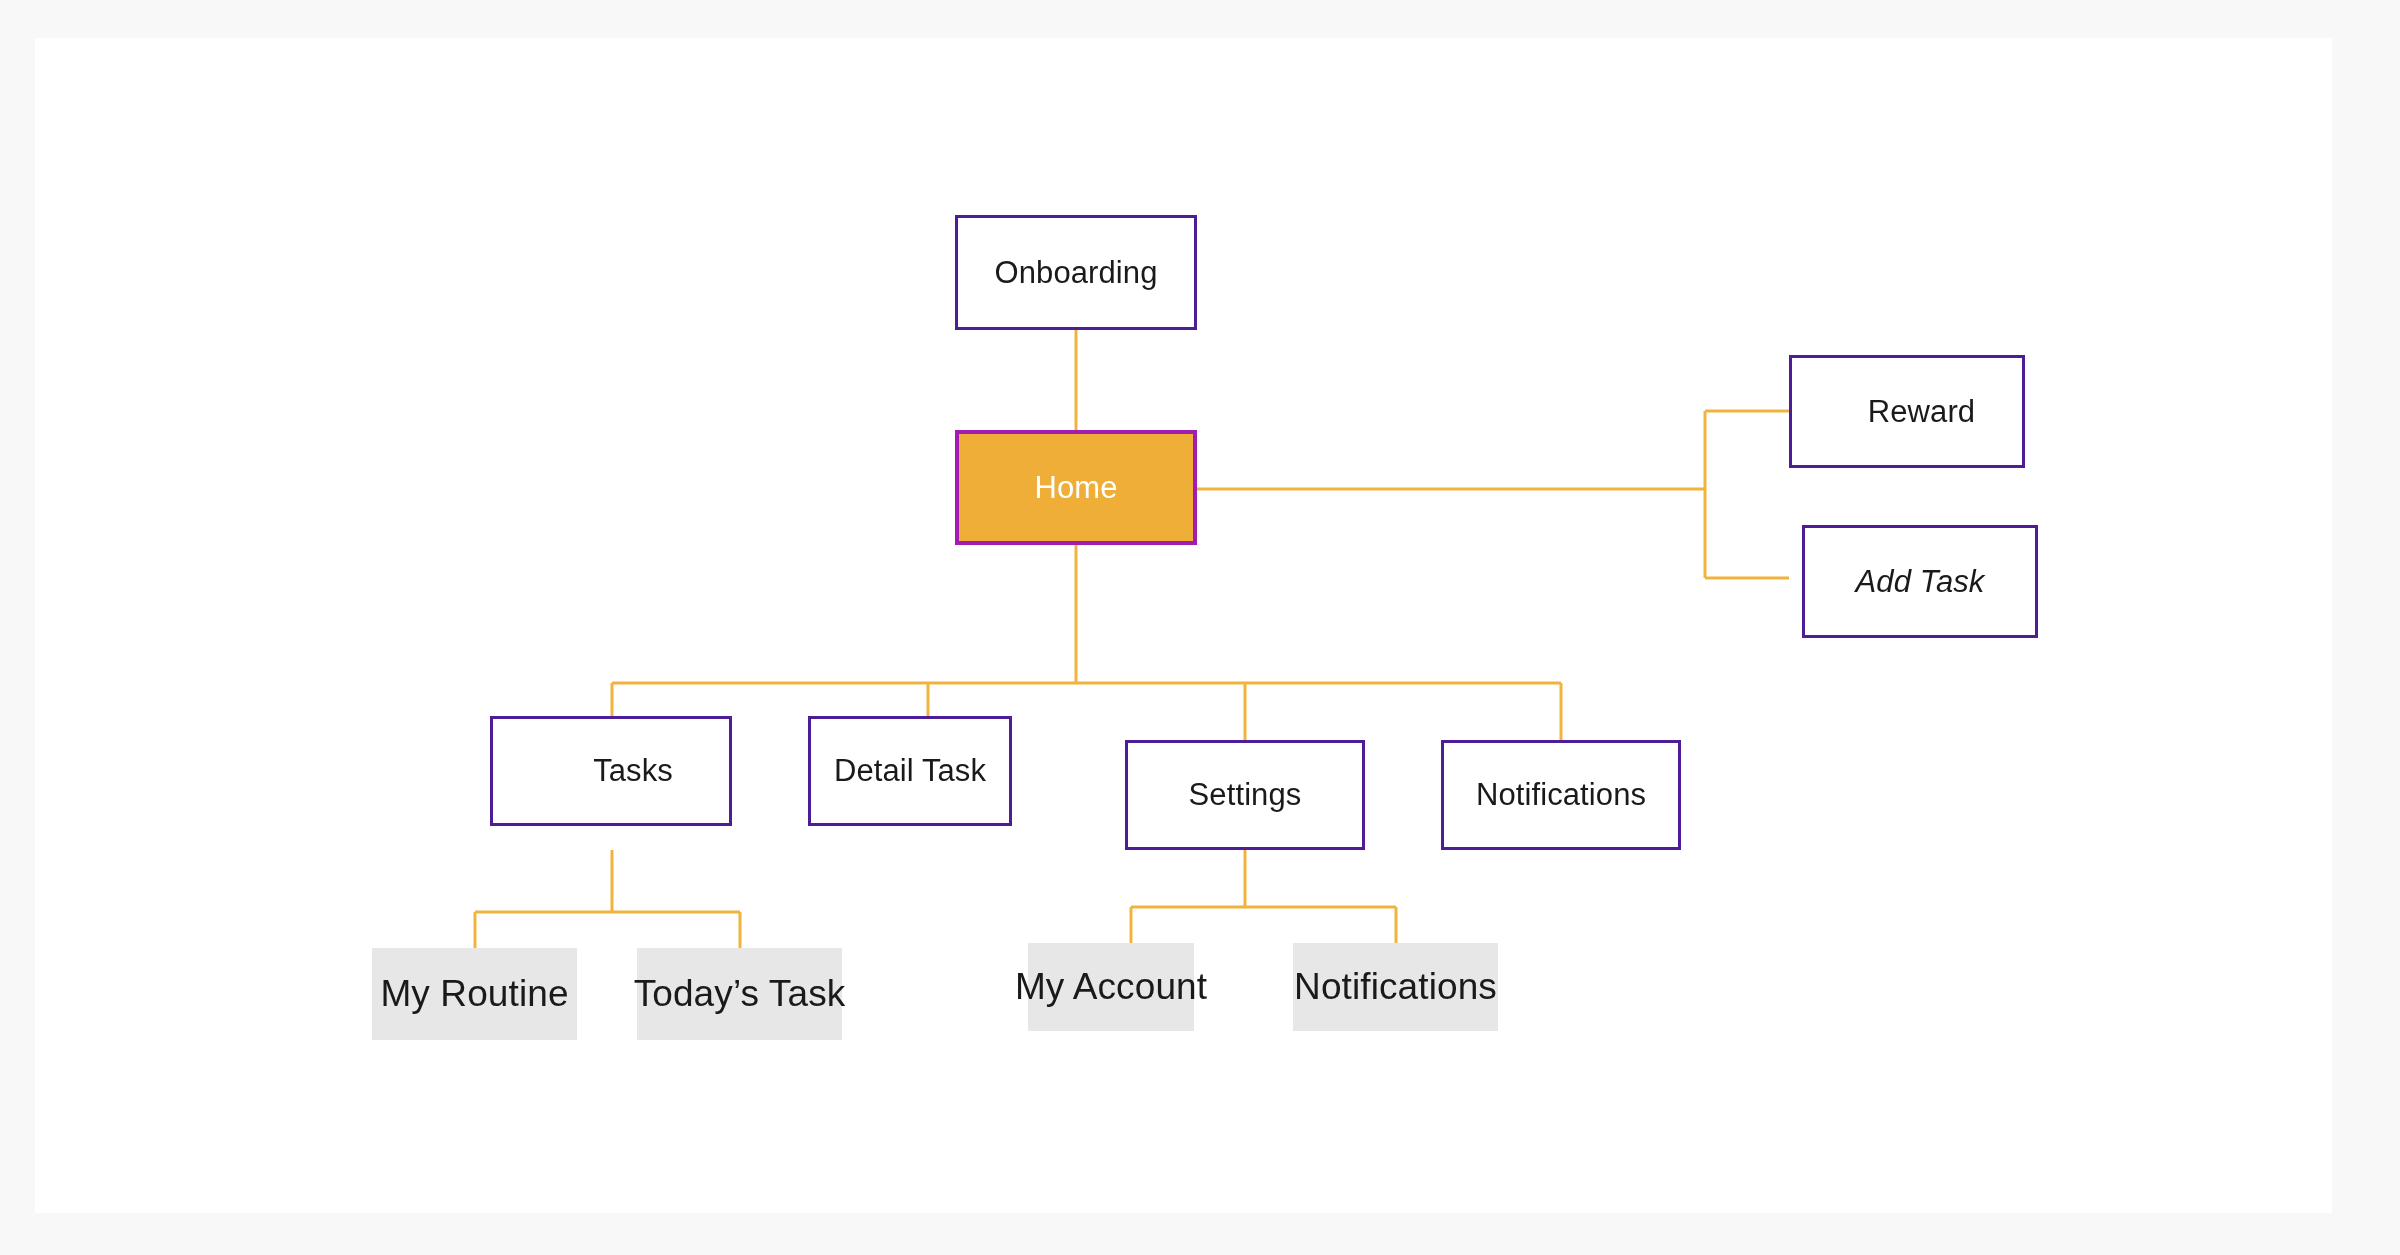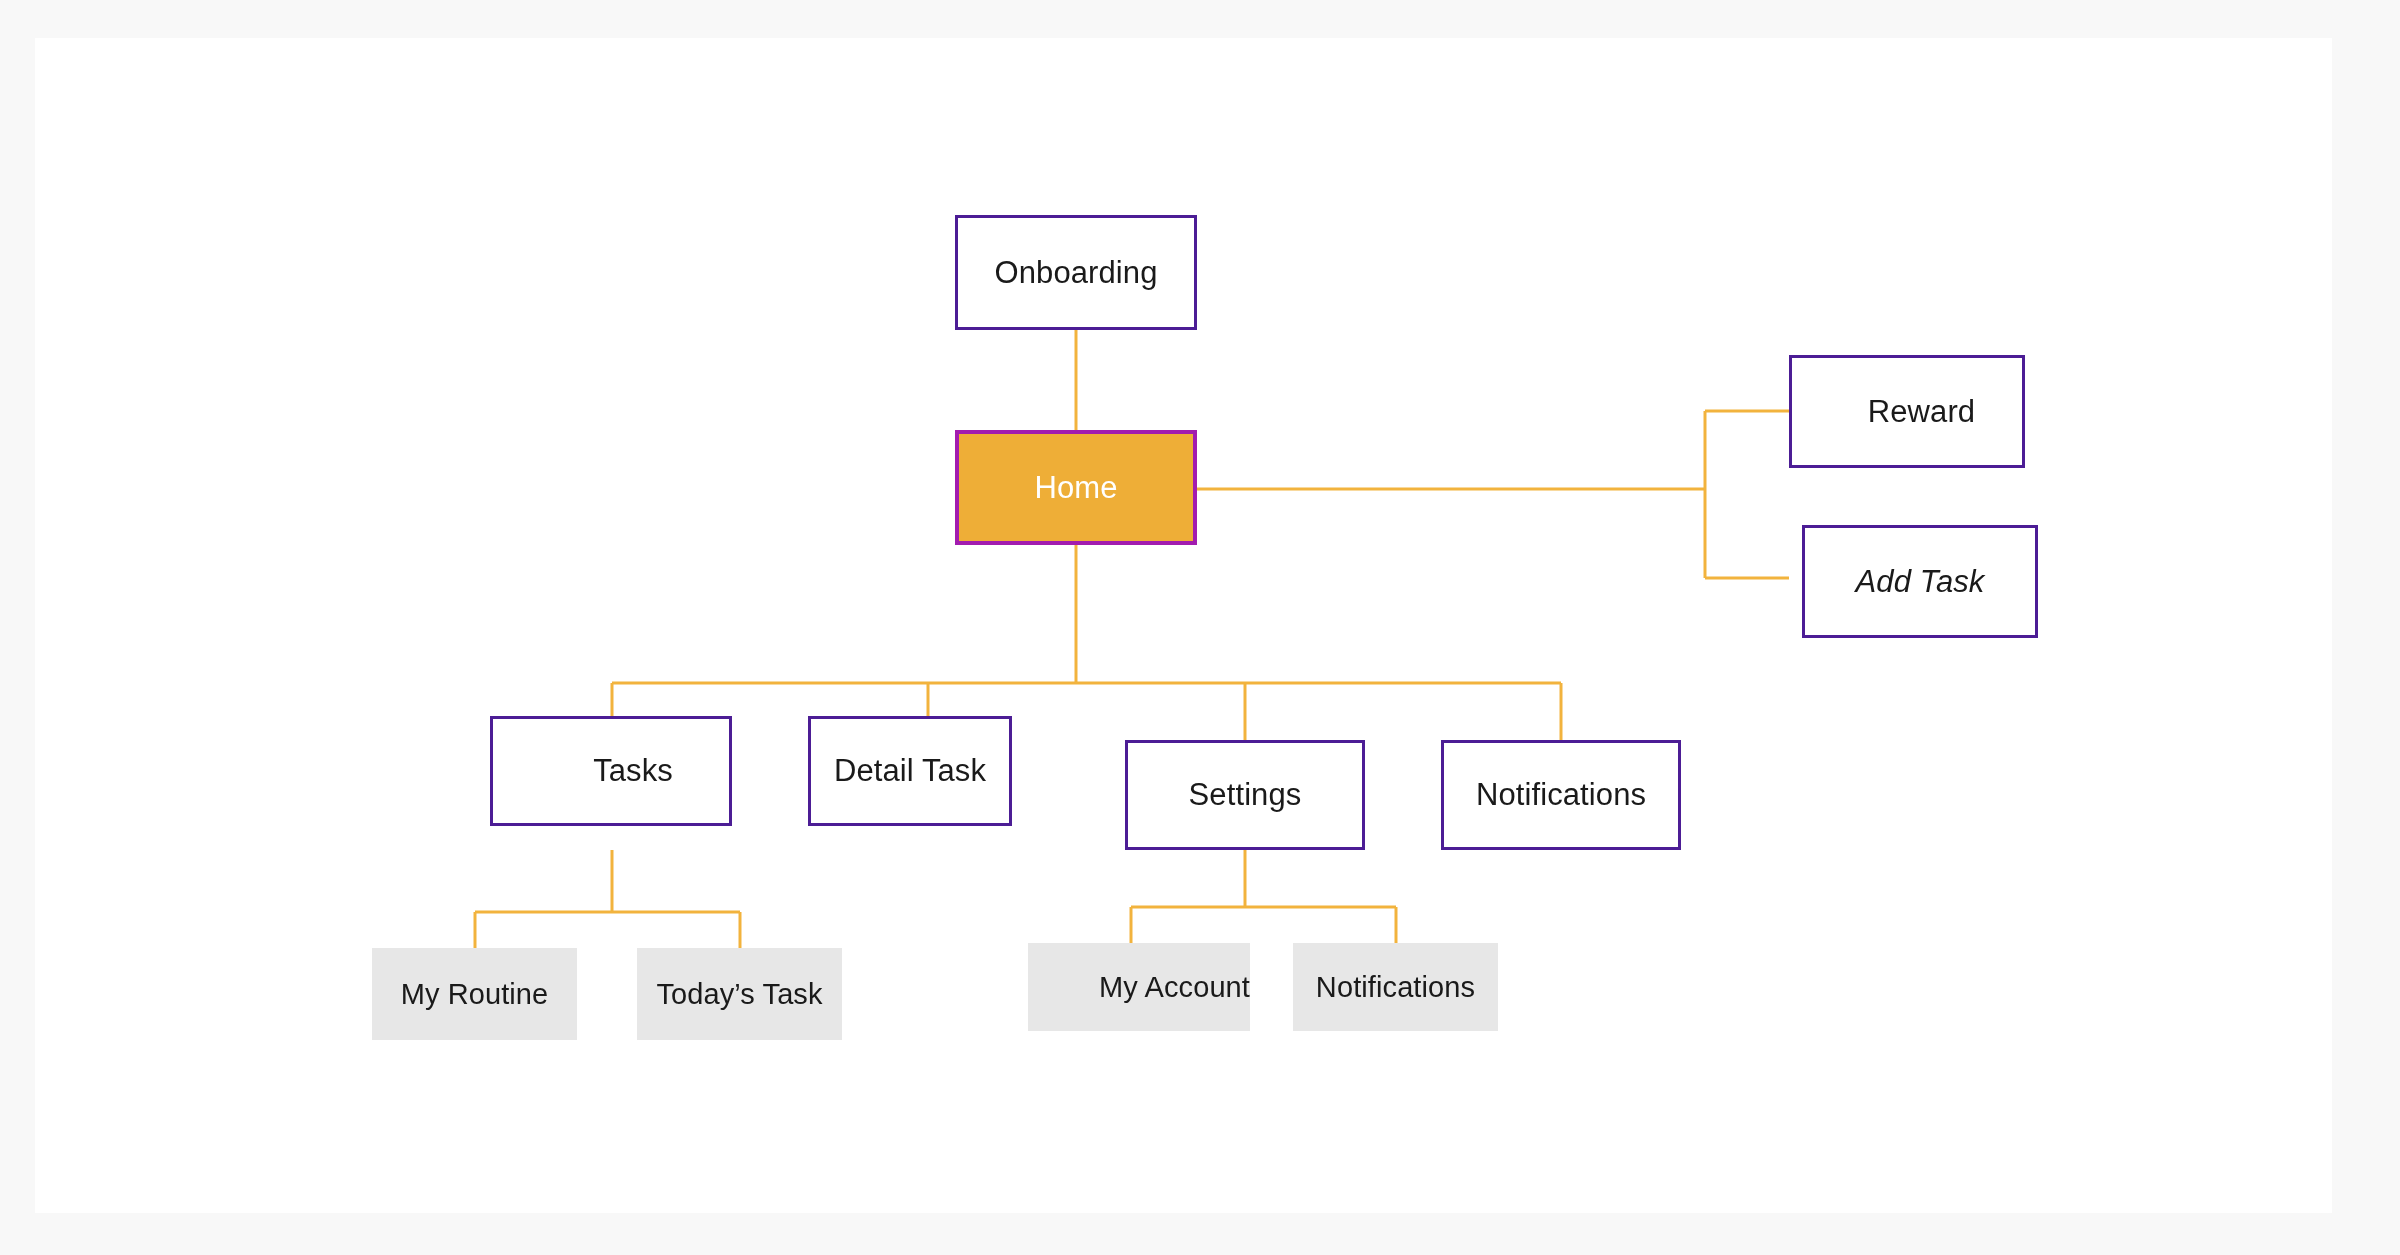--- a/index.html
+++ b/index.html
@@ -61,21 +61,21 @@
   .node-label {
     font-size: 31px;
     font-weight: 400;
     letter-spacing: 0.1px;
     white-space: nowrap;
   }
   .node-filled .node-label {
     font-size: 31px;
   }
   .node-muted .node-label {
-    font-size: 29px;
+    font-size: 37px;
   }
 </style>
 </head>
 <body>
 
 <div id="app">
   <div id="canvas"></div>
 
   <svg id="diagram" viewBox="0 0 2400 1255" preserveAspectRatio="none" aria-hidden="true">
     <g id="edge-layer">
@@ -125,20 +125,20 @@
       </div>
       <div class="node-box node-outlined" style="left: 1441px; top: 740px; width: 240px; height: 110px;">
         <span class="node-label">Notifications</span>
       </div>
       <div class="node-box node-muted" style="left: 372px; top: 948px; width: 205px; height: 92px;">
         <span class="node-label">My Routine</span>
       </div>
       <div class="node-box node-muted" style="left: 637px; top: 948px; width: 205px; height: 92px; text-align: center;">
         <span class="node-label">Today’s Task</span>
       </div>
-      <div class="node-box node-muted" style="left: 1028px; top: 943px; width: 222px; height: 88px; justify-content: flex-end;">
+      <div class="node-box node-muted" style="left: 1028px; top: 943px; width: 166px; height: 88px;">
         <span class="node-label">My Account</span>
       </div>
       <div class="node-box node-muted" style="left: 1293px; top: 943px; width: 205px; height: 88px;">
         <span class="node-label">Notifications</span>
       </div>
     </div>
 </div>
 
 </body></html>

